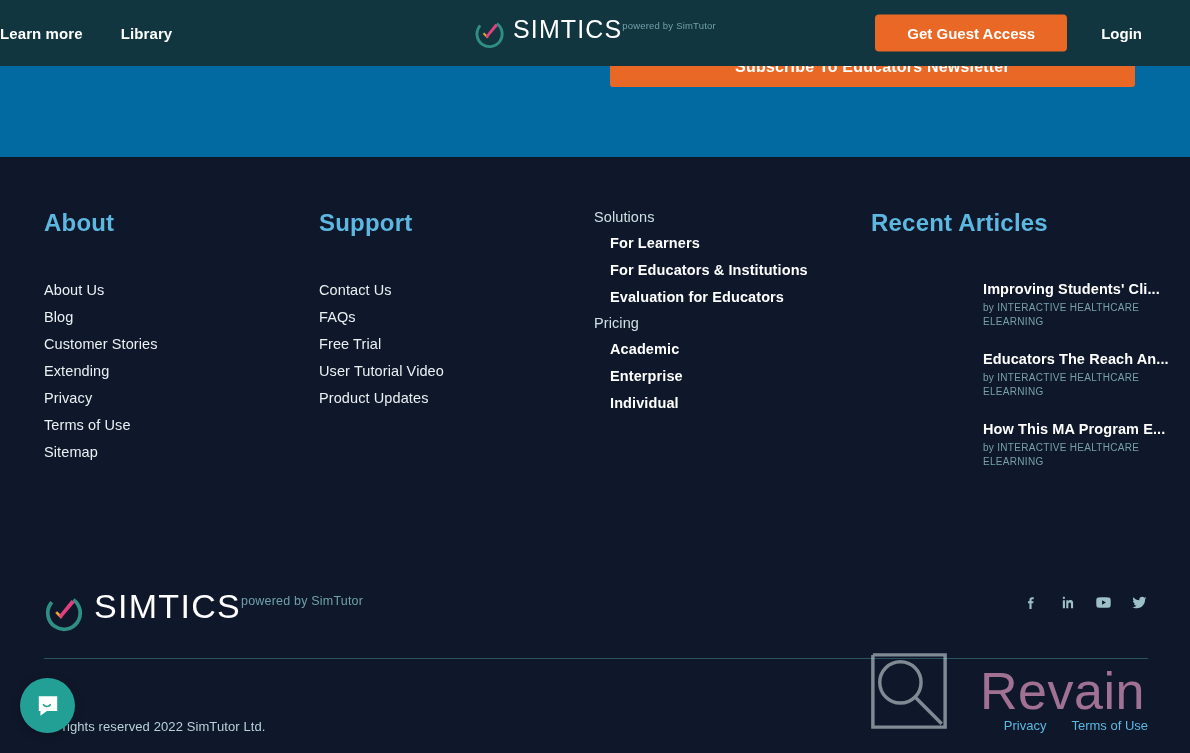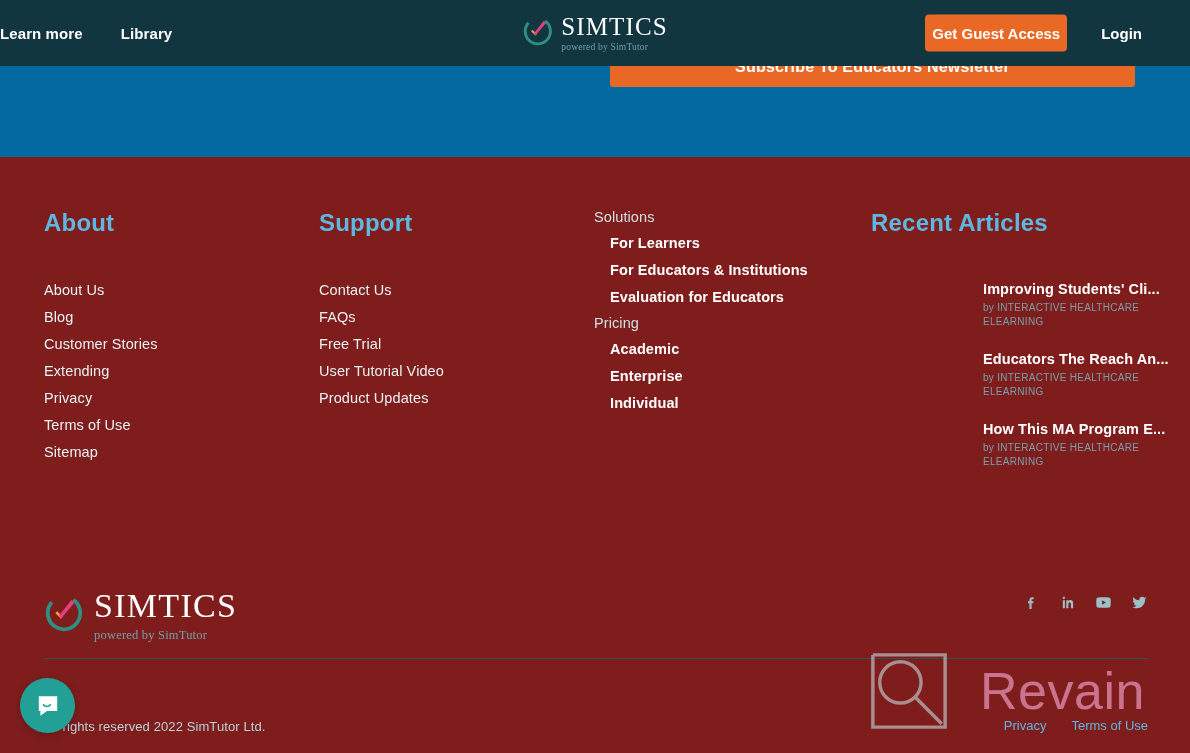--- a/index.html
+++ b/index.html
@@ -34,45 +34,45 @@
   .nav-link {
     color: #ffffff; font-size: 15px; font-weight: 700; letter-spacing: .1px;
     text-decoration: none; cursor: pointer; white-space: nowrap;
   }
   .logo-center {
     position: absolute; left: 50%; top: 50%;
     transform: translate(-50%, -50%);
     display: flex; align-items: flex-start; gap: 8px;
   }
   .logo-mark { width: 31px; height: 31px; flex: 0 0 31px; margin-top: 2px; }
-  .logo-text { display: flex; flex-direction: column; line-height: 1; font-family: Liberation Serif, serif; }
+  .logo-text { display: flex; flex-direction: row; line-height: 1; }
   .logo-word { color: #ffffff; font-size: 25px; font-weight: 400; letter-spacing: 1.1px; }
   .logo-tag { color: #6fa0ab; font-size: 9.5px; letter-spacing: .2px; margin-top: 4px; }
 
   .nav-right {
     position: absolute; right: 38px; top: 50%;
     transform: translateY(-50%);
     display: flex; align-items: center; gap: 24px;
   }
   .btn-guest {
     background: #ea6825; color: #ffffff;
     font-size: 15px; font-weight: 700;
-    padding: 10px 7px; border: none; border-radius: 4px;
+    padding: 10px 32px; border: none; border-radius: 4px;
     cursor: pointer; font-family: inherit; white-space: nowrap;
   }
   .btn-login {
     color: #ffffff; font-size: 15px; font-weight: 700;
     text-decoration: none; cursor: pointer; padding: 0 10px;
   }
 
   
   .footer {
     position: absolute; top: 157px; left: 0;
     width: 1190px; height: 596px;
-    background: #7f1d1d;
+    background: #0f172a;
   }
   .footer-cols {
     position: absolute; top: 52px; left: 0; width: 1190px;
     display: flex;
   }
   .col { padding-top: 0; }
   .col-about     { width: 275px; padding-left: 44px; }
   .col-support   { width: 275px; padding-left: 44px; }
   .col-product   { width: 277px; padding-left: 44px; }
   .col-articles  { width: 320px; padding-left: 44px; }

